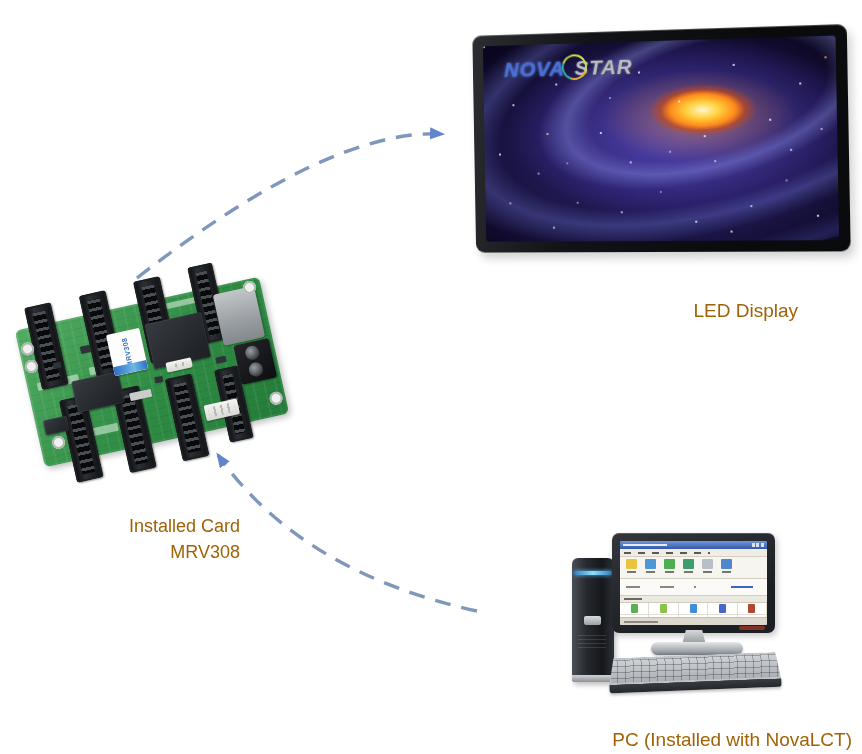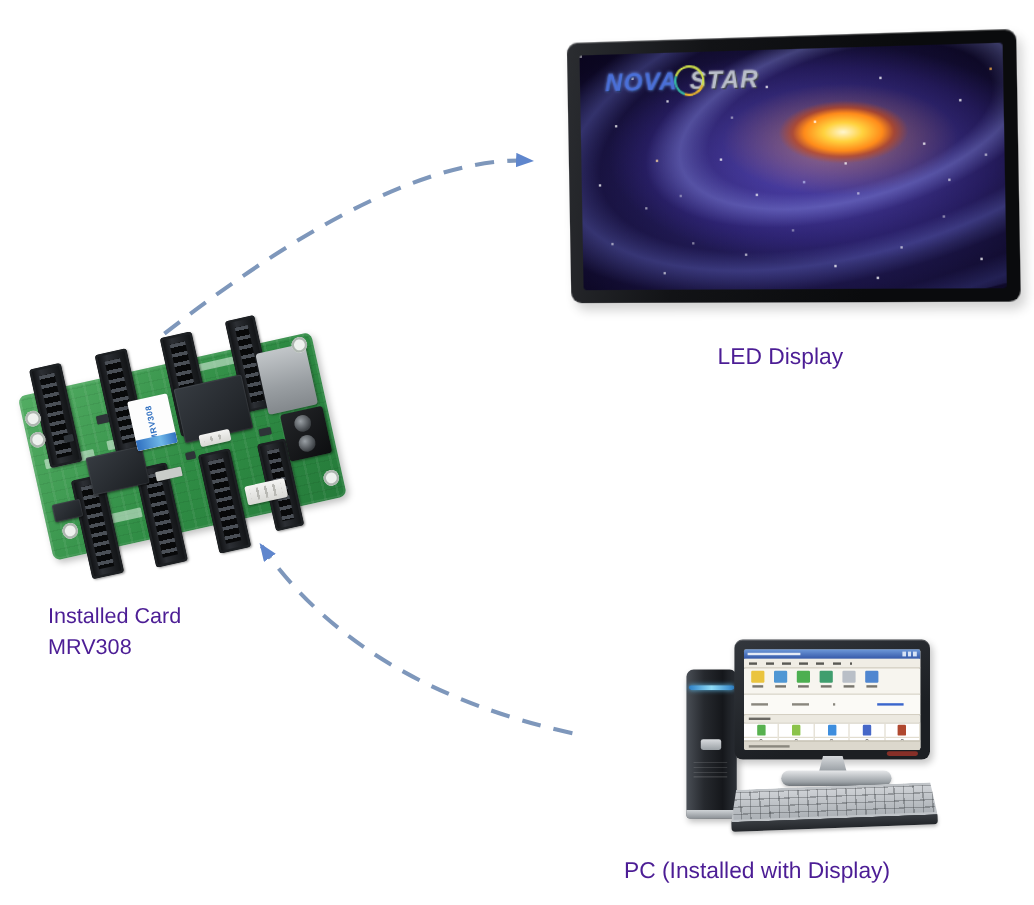--- a/index.html
+++ b/index.html
@@ -4,21 +4,21 @@
 <style>
   html,body{margin:0;padding:0;background:#ffffff;}
   #stage{
     position:relative;width:862px;height:754px;background:#ffffff;overflow:hidden;
     font-family:"Liberation Sans",sans-serif;color:#202124;
   }
   
   .arrows{position:absolute;left:0;top:0;width:862px;height:754px;z-index:1;pointer-events:none;}
 
   
-  .caption{position:absolute;z-index:3;text-align:left;color:#4c1d95;}
+  .caption{position:absolute;z-index:3;text-align:right;color:#a16207;margin-top:13px;}
   .cap-led{left:598px;top:287px;width:200px;font-size:19px;}
   .cap-card{left:40px;top:500px;width:200px;font-size:18px;line-height:26px;}
   .cap-pc{left:520px;top:716px;width:332px;font-size:19px;}
 
   
   .led-display{
     position:absolute;left:468px;top:30px;width:378px;height:222px;z-index:2;
     transform:perspective(1100px) rotate(-1deg) rotateY(-8deg);
     background:linear-gradient(100deg,#2b2d31,#121316 30%,#0a0b0d 70%);
     border-radius:9px;padding:11px;box-sizing:border-box;
@@ -305,15 +305,15 @@
     <div class="redmark"></div>
   </div>
   <div class="m-neck"></div>
   <div class="m-base"></div>
 
   <div class="keyboard">
     <div class="kb-bottom"></div>
     <div class="kb-top"></div>
   </div>
 
-  <div class="caption cap-pc">PC (Installed with Display)</div>
+  <div class="caption cap-pc">PC (Installed with NovaLCT)</div>
 
 </div>
 
 </body></html>

